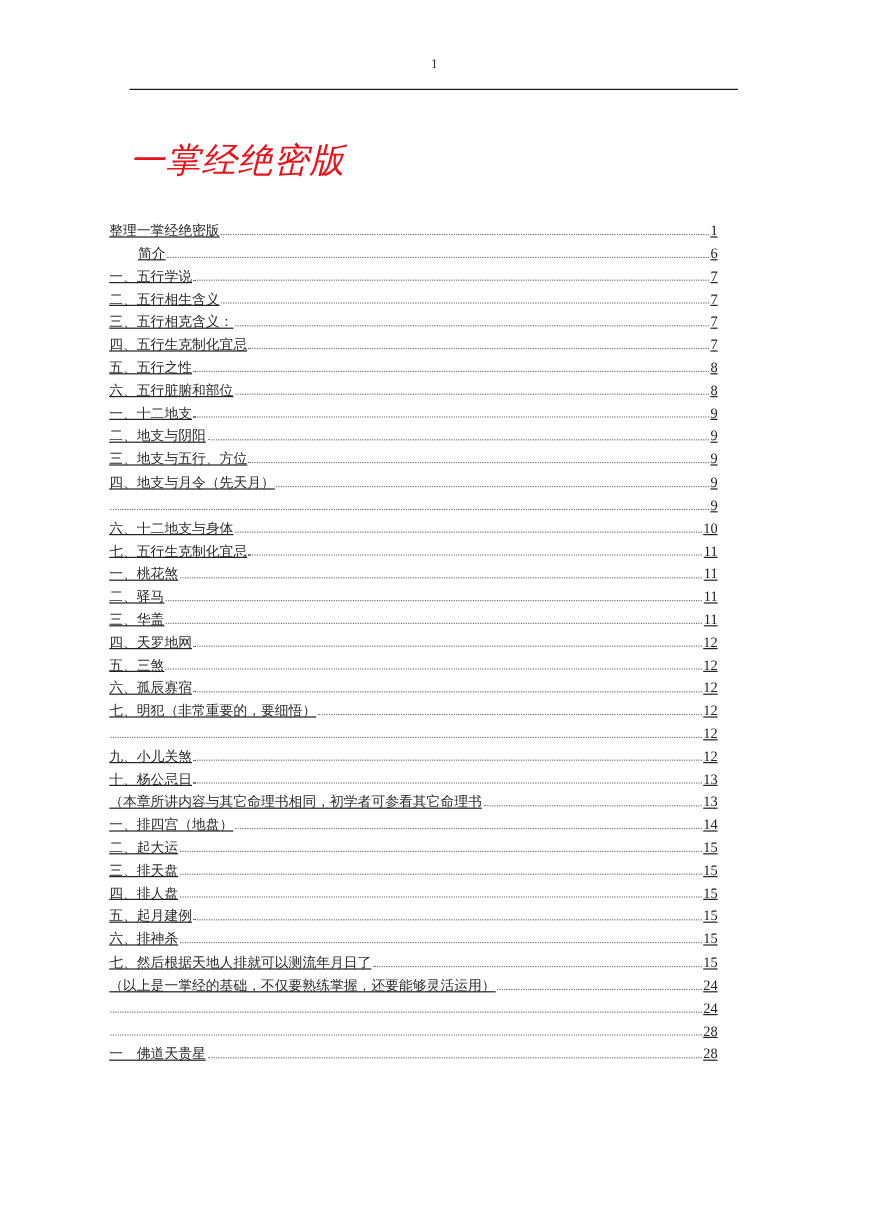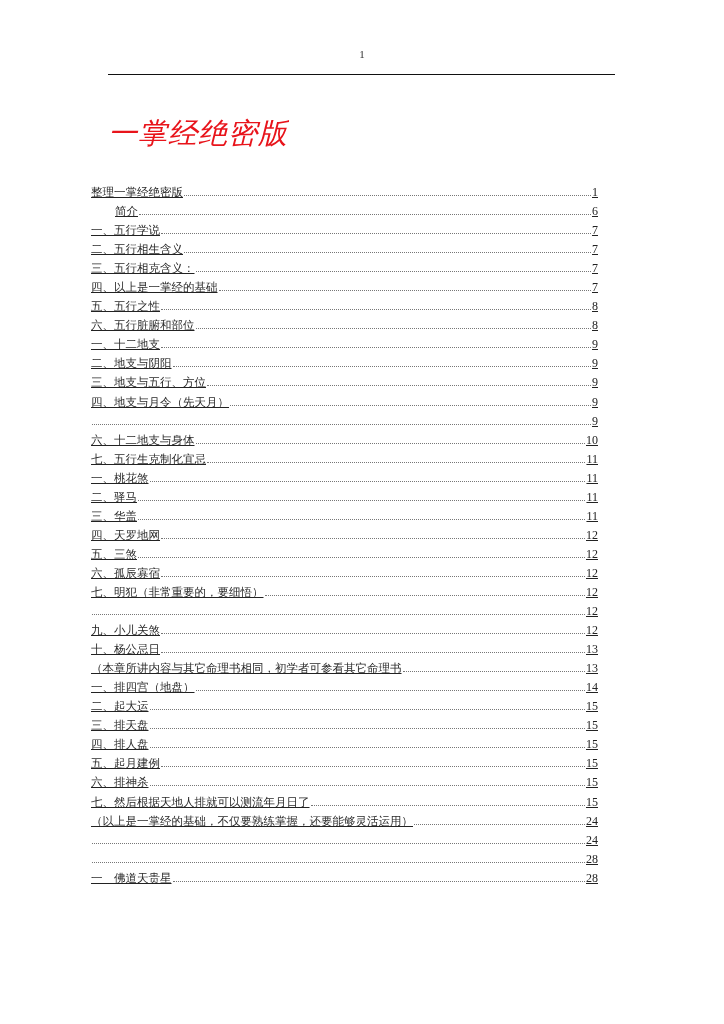--- a/index.html
+++ b/index.html
@@ -50,21 +50,21 @@
       <span class="toc-label">二、五行相生含义</span>
       <span class="toc-leader"></span>
       <span class="toc-page">7</span>
     </li>
     <li class="toc-row">
       <span class="toc-label">三、五行相克含义：</span>
       <span class="toc-leader"></span>
       <span class="toc-page">7</span>
     </li>
     <li class="toc-row">
-      <span class="toc-label">四、以上是一掌经的基础</span>
+      <span class="toc-label">四、五行生克制化宜忌</span>
       <span class="toc-leader"></span>
       <span class="toc-page">7</span>
     </li>
     <li class="toc-row">
       <span class="toc-label">五、五行之性</span>
       <span class="toc-leader"></span>
       <span class="toc-page">8</span>
     </li>
     <li class="toc-row">
       <span class="toc-label">六、五行脏腑和部位</span>

